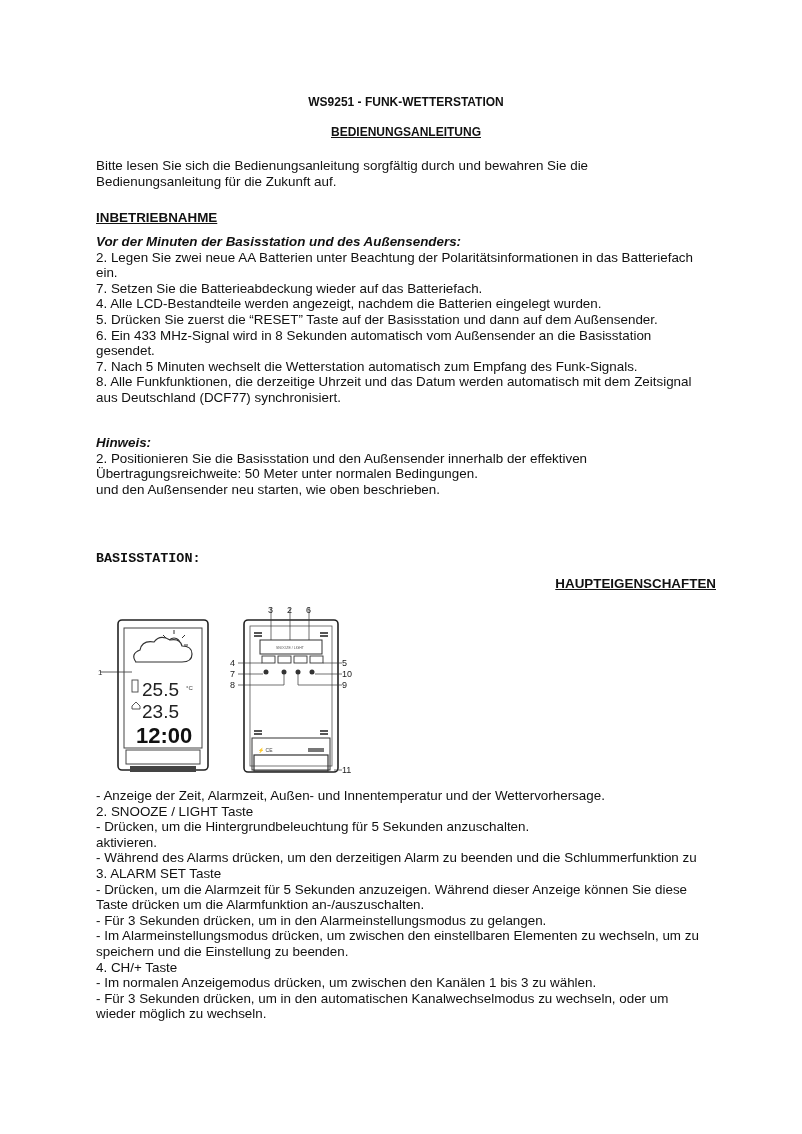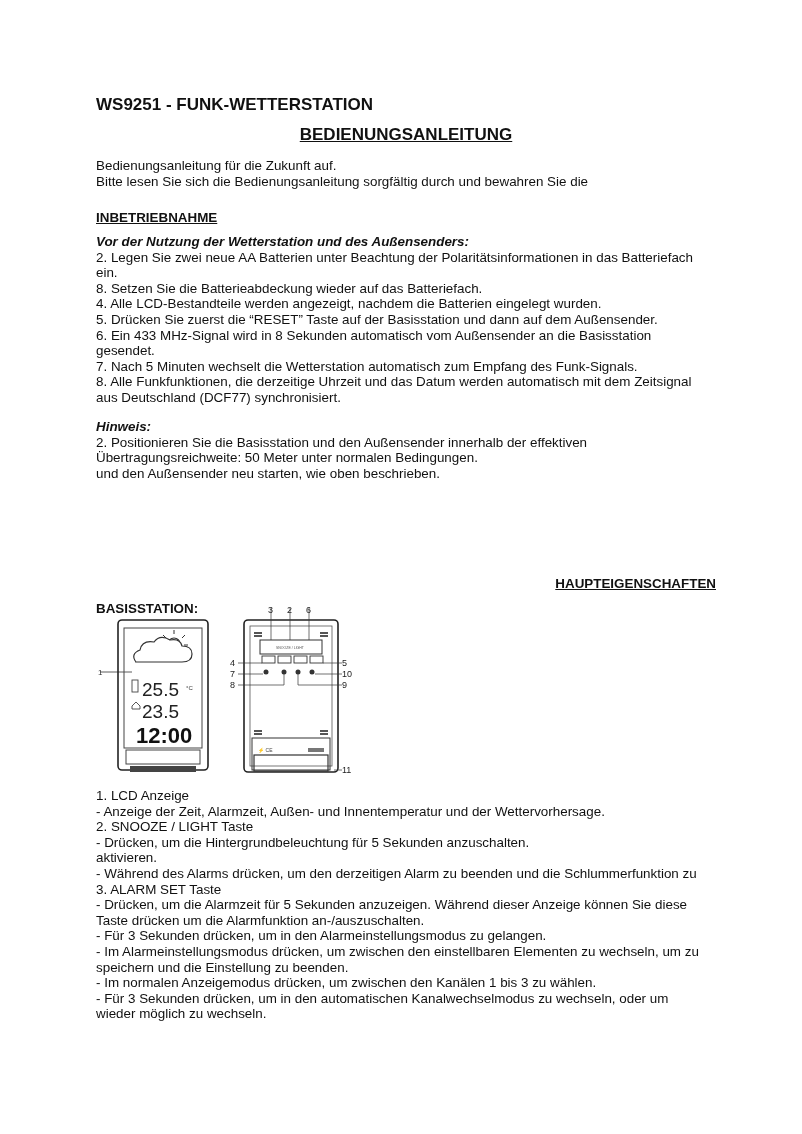--- a/index.html
+++ b/index.html
@@ -1,66 +1,66 @@
 <!DOCTYPE html>
 <html><head>
 <meta charset="utf-8">
 <style>
   html, body { margin:0; padding:0; background:#ffffff; }
   body { width:802px; height:1134px; position:relative; overflow:hidden;
          font-family:"Liberation Sans", sans-serif; color:#111; font-size:13.4px; }
   .page { position:absolute; left:96px; top:0; width:620px; }
-  .title { position:absolute; top:95px; left:0; width:620px; text-align:left; font-weight:bold; font-size:17px; }
-  .subtitle { position:absolute; top:125px; left:0; width:620px; text-align:center; font-weight:bold; text-decoration:underline; font-size:17px; }
+  .title { position:absolute; top:95px; left:0; width:620px; text-align:center; font-weight:bold; font-size:12px; }
+  .subtitle { position:absolute; top:125px; left:0; width:620px; text-align:center; font-weight:bold; text-decoration:underline; font-size:12px; }
   .block { position:absolute; left:0; width:620px; line-height:15.6px; }
   .h { font-weight:bold; text-decoration:underline; }
   .bi { font-weight:bold; font-style:italic; }
   .b { font-weight:bold; }
   p { margin:0; }
   .figure { position:absolute; }
   svg text { font-family:"Liberation Sans", sans-serif; }
 </style>
 </head>
 <body>
 
 <div class="page">
 
   <div class="title">WS9251 - FUNK-WETTERSTATION</div>
   <div class="subtitle">BEDIENUNGSANLEITUNG</div>
 
   <div class="block" style="top:158px;">
+    <p>Bitte lesen Sie sich die Bedienungsanleitung sorgfältig durch und bewahren Sie die</p>
     <p>Bedienungsanleitung für die Zukunft auf.</p>
-    <p>Bitte lesen Sie sich die Bedienungsanleitung sorgfältig durch und bewahren Sie die</p>
   </div>
 
   <div class="block h" style="top:210px;">INBETRIEBNAHME</div>
 
   <div class="block" style="top:234px;">
-    <p class="bi">Vor der Nutzung der Wetterstation und des Außensenders:</p>
+    <p class="bi">Vor der Minuten der Basisstation und des Außensenders:</p>
     <p>2. Legen Sie zwei neue AA Batterien unter Beachtung der Polaritätsinformationen in das Batteriefach</p>
     <p>ein.</p>
-    <p>8. Setzen Sie die Batterieabdeckung wieder auf das Batteriefach.</p>
+    <p>7. Setzen Sie die Batterieabdeckung wieder auf das Batteriefach.</p>
     <p>4. Alle LCD-Bestandteile werden angezeigt, nachdem die Batterien eingelegt wurden.</p>
     <p>5. Drücken Sie zuerst die “RESET” Taste auf der Basisstation und dann auf dem Außensender.</p>
     <p>6. Ein 433 MHz-Signal wird in 8 Sekunden automatisch vom Außensender an die Basisstation</p>
     <p>gesendet.</p>
     <p>7. Nach 5 Minuten wechselt die Wetterstation automatisch zum Empfang des Funk-Signals.</p>
     <p>8. Alle Funkfunktionen, die derzeitige Uhrzeit und das Datum werden automatisch mit dem Zeitsignal</p>
     <p>aus Deutschland (DCF77) synchronisiert.</p>
   </div>
 
-  <div class="block" style="top:419px;">
+  <div class="block" style="top:435px;">
     <p class="bi">Hinweis:</p>
     <p>2. Positionieren Sie die Basisstation und den Außensender innerhalb der effektiven</p>
     <p>Übertragungsreichweite: 50 Meter unter normalen Bedingungen.</p>
     <p>und den Außensender neu starten, wie oben beschrieben.</p>
   </div>
 
   <div class="block h" style="top:576px;text-align:right;">HAUPTEIGENSCHAFTEN</div>
-  <div class="block b" style="top:601px;">BASISSTATION:</div>
+  <div class="block b" style="top:551px;font-family:Liberation Mono, monospace;">BASISSTATION:</div>
 
   <div class="figure" style="left:0; top:600px; width:140px; height:180px;">
     <svg width="140" height="180" viewBox="0 0 140 180">
       <line x1="4" y1="72" x2="36" y2="72" stroke="#333" stroke-width="0.8"></line>
       <text x="2" y="75" font-size="8" fill="#333">1</text>
       <rect x="22" y="20" width="90" height="150" rx="4" fill="none" stroke="#222" stroke-width="1.6"></rect>
       <rect x="28" y="28" width="78" height="120" fill="none" stroke="#444" stroke-width="1"></rect>
       <rect x="30" y="150" width="74" height="14" fill="none" stroke="#444" stroke-width="1"></rect>
       <rect x="34" y="166" width="66" height="6" fill="#444"></rect>
 
@@ -137,30 +137,30 @@
           <rect x="90" y="133" width="8" height="2"></rect>
         </g>
       <rect x="22" y="138" width="78" height="32" fill="none" stroke="#333" stroke-width="1"></rect>
       <rect x="24" y="155" width="74" height="16" fill="none" stroke="#333" stroke-width="1.2"></rect>
       <text x="28" y="152" font-size="5" fill="#444">⚡ CE</text>
       <rect x="78" y="148" width="16" height="4" fill="#777"></rect>
     </svg>
   </div>
 
   <div class="block" style="top:788px;">
-    <p>1. LCD Anzeige</p>
     <p>- Anzeige der Zeit, Alarmzeit, Außen- und Innentemperatur und der Wettervorhersage.</p>
     <p>2. SNOOZE / LIGHT Taste</p>
     <p>- Drücken, um die Hintergrundbeleuchtung für 5 Sekunden anzuschalten.</p>
     <p>aktivieren.</p>
     <p>- Während des Alarms drücken, um den derzeitigen Alarm zu beenden und die Schlummerfunktion zu</p>
     <p>3. ALARM SET Taste</p>
     <p>- Drücken, um die Alarmzeit für 5 Sekunden anzuzeigen. Während dieser Anzeige können Sie diese</p>
     <p>Taste drücken um die Alarmfunktion an-/auszuschalten.</p>
     <p>- Für 3 Sekunden drücken, um in den Alarmeinstellungsmodus zu gelangen.</p>
     <p>- Im Alarmeinstellungsmodus drücken, um zwischen den einstellbaren Elementen zu wechseln, um zu</p>
     <p>speichern und die Einstellung zu beenden.</p>
+    <p>4. CH/+ Taste</p>
     <p>- Im normalen Anzeigemodus drücken, um zwischen den Kanälen 1 bis 3 zu wählen.</p>
     <p>- Für 3 Sekunden drücken, um in den automatischen Kanalwechselmodus zu wechseln, oder um</p>
     <p>wieder möglich zu wechseln.</p>
   </div>
 
 </div>
 
 </body></html>

